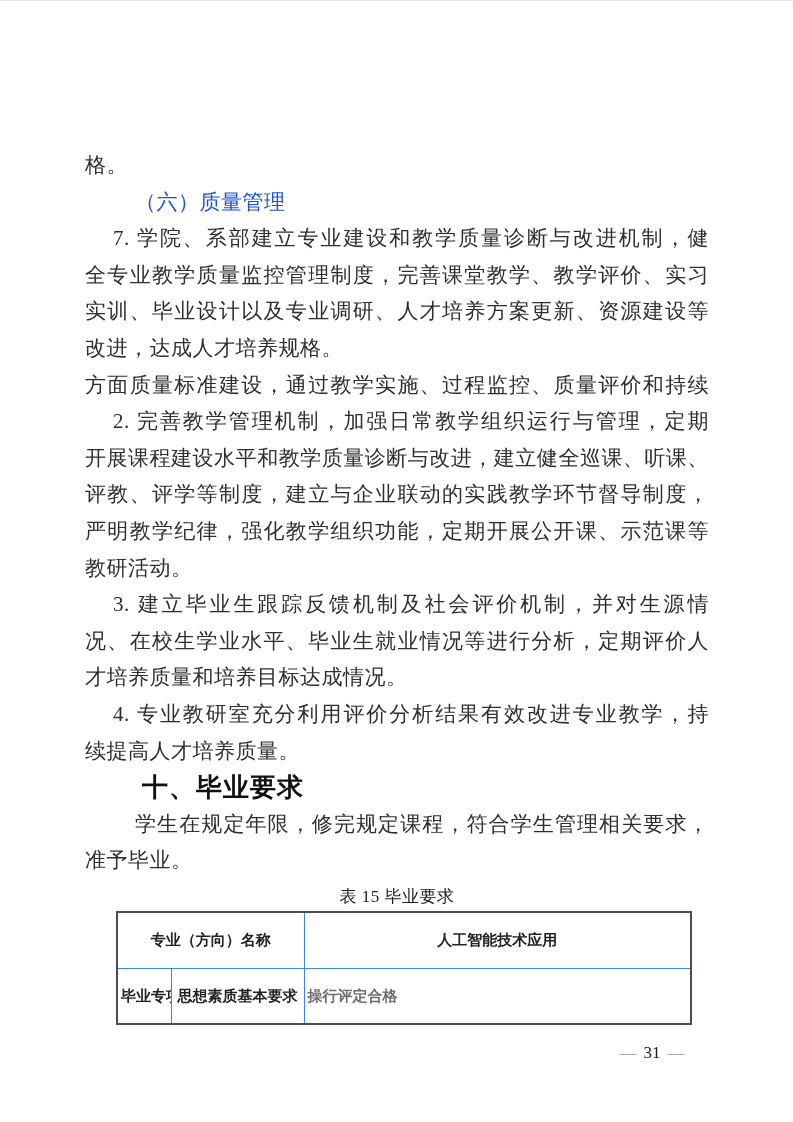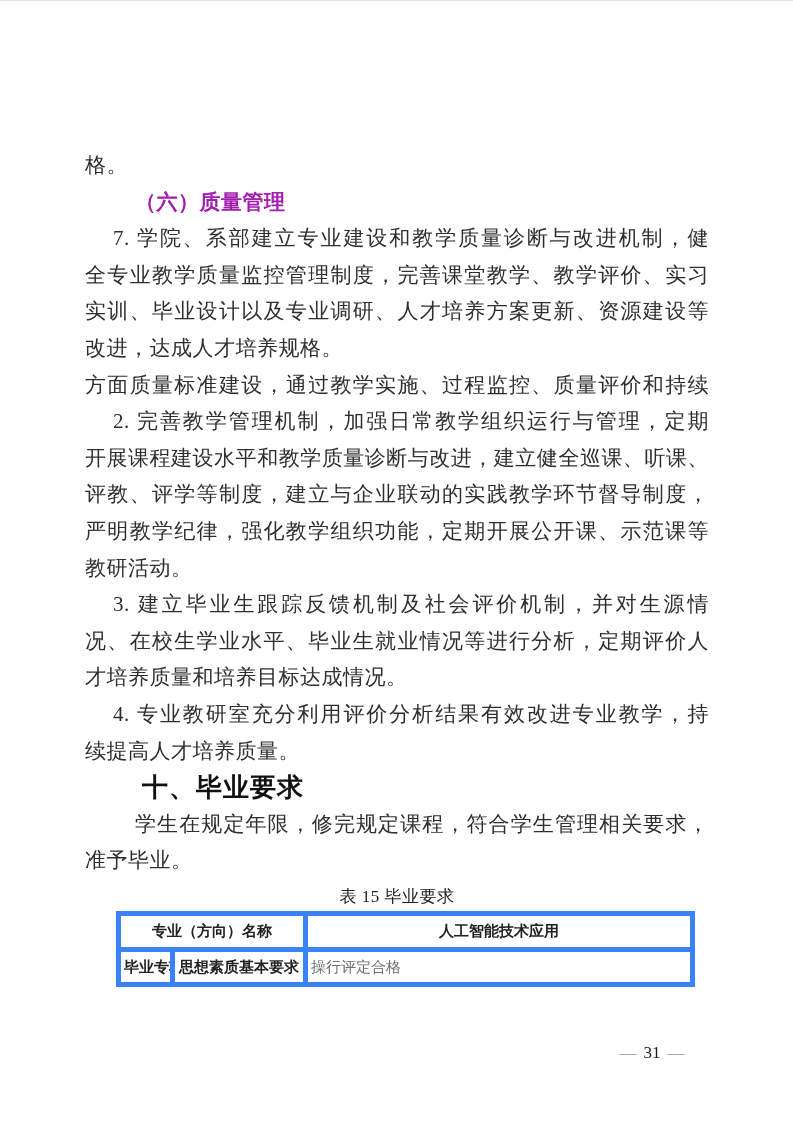--- a/index.html
+++ b/index.html
@@ -25,23 +25,23 @@
   .jfull{
     white-space:normal;
     text-align:justify;
     text-align-last:justify;
     -moz-text-align-last:justify;
   }
   .num{text-indent:28px;}
   .indent{text-indent:50px;}
   .end{text-align:left;}
   .h2{
-    font-weight:bold;
+    font-weight:normal;
     text-indent:50px;
-    color:#a21caf;
+    color:#1d4ed8;
   }
   .h1{
     font-family:"Liberation Sans","DejaVu Sans",sans-serif;
     font-weight:bold;
     font-size:26px;
     text-indent:57px;
     color:#111111;
     letter-spacing:1px;
   }
   .caption{
@@ -53,30 +53,30 @@
   .grad-table{
     position:absolute;
     left:116px;top:910px;
     width:574px;
     border-collapse:collapse;
     table-layout:fixed;
     font-size:15px;
     color:#222222;
   }
   .grad-table td{
-    border:5px solid #3b82f6;
-    padding:0 3px;
+    border:1px solid #3b82f6;
+    padding:12px 3px;
     overflow:hidden;
     white-space:nowrap;
   }
   .grad-table{border:2px solid #4d4d4d;}
   .grad-table .r1 td{height:31px;}
   .grad-table .r2 td{height:30px;}
   .th{font-weight:bold;text-align:center;}
-  .cell-left{text-align:left;font-weight:normal;color:#6e6e6e;padding-left:5px;}
+  .cell-left{text-align:left;font-weight:bold;color:#6e6e6e;padding-left:5px;}
   .footer{
     position:absolute;
     left:612px;top:1042px;
     width:80px;
     font-size:17px;
     font-family:"Liberation Serif","DejaVu Serif",serif;
     color:#222222;
     text-align:center;
     white-space:nowrap;
   }

